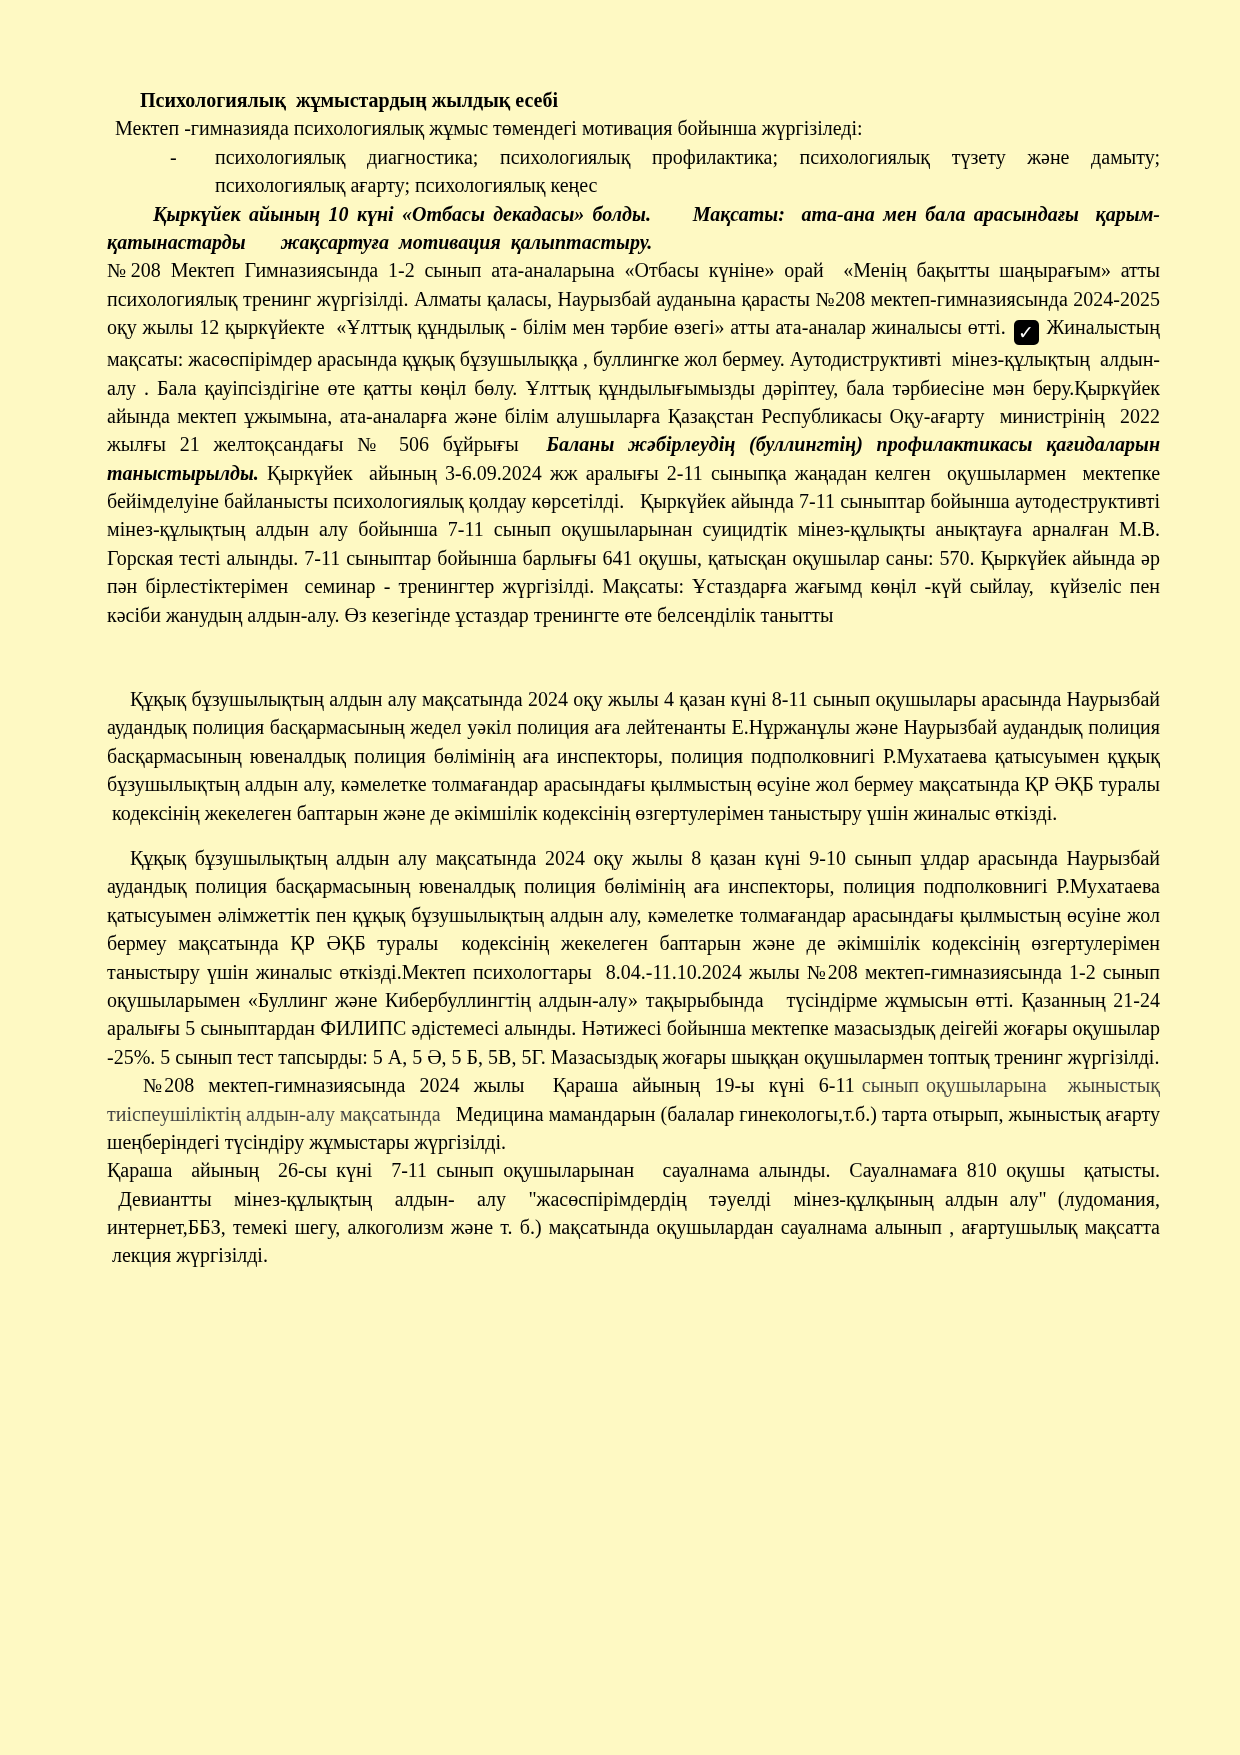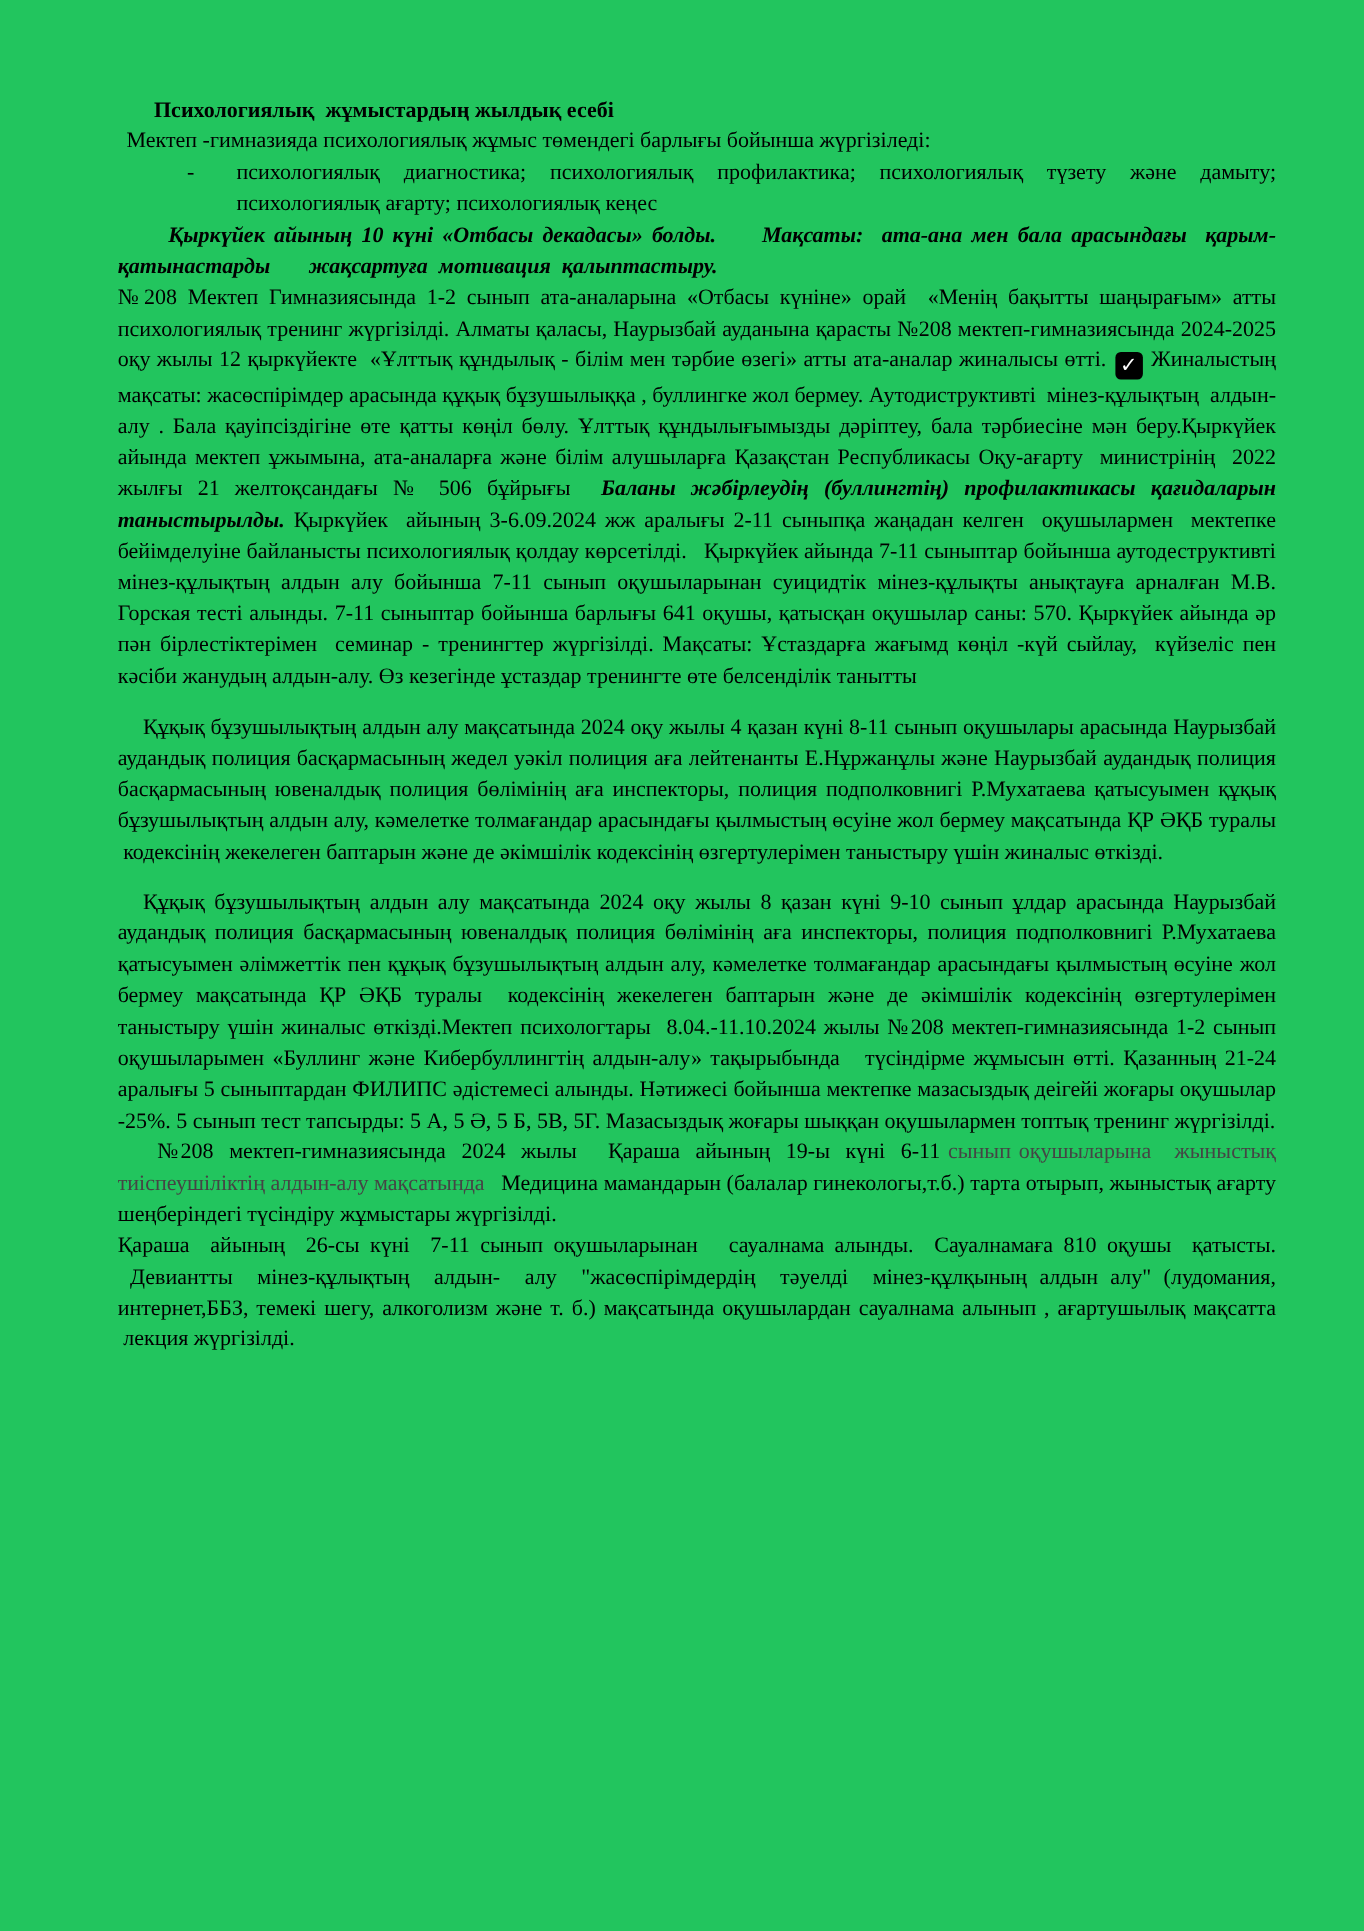--- a/index.html
+++ b/index.html
@@ -1,35 +1,35 @@
 <!DOCTYPE html>
 <html><head>
 <meta charset="utf-8">
 <style>
   html,body{margin:0;padding:0;background:#ffffff;}
   .page{
     position:relative;
     width:1240px;
     height:1755px;
-    background:#22c55e;
+    background:#fef9c3;
     box-sizing:border-box;
     padding:86px 80px 0 107px;
     font-family:"Liberation Serif","DejaVu Serif",serif;
     font-size:20px;
     line-height:1.42;
     color:#000000;
   }
   p{margin:0;text-align:justify;}
   .title{font-weight:bold;text-align:left;text-indent:33px;}
   .intro{text-align:left;text-indent:8px;}
   .list-row{display:flex;padding-left:63px;}
   .list-dash{flex:none;width:45px;}
   .list-text{flex:1;text-align:justify;}
   .goal{font-weight:bold;text-indent:46px;font-style:italic;}
-  .p-sep2{margin-top:18px;text-indent:23px;}
+  .p-sep2{margin-top:56px;text-indent:23px;}
   .p-sep3{margin-top:17px;text-indent:23px;}
   .p-sep4{text-indent:36px;}
   .b{font-weight:normal;}
   .bi{font-weight:bold;font-style:italic;}
   .gray{color:#454545;}
   .checkbox{
     display:inline-block;
     width:25px;height:25px;
     background:#000000;
     border-radius:5px;
@@ -43,21 +43,21 @@
     font-family:"DejaVu Sans","Liberation Sans",sans-serif;
   }
 </style>
 </head>
 <body>
 
 <div class="page">
 
   <p class="title">Психологиялық &nbsp;жұмыстардың жылдық есебі</p>
 
-  <p class="intro">Мектеп -гимназияда психологиялық жұмыс төмендегі барлығы бойынша жүргізіледі:</p>
+  <p class="intro">Мектеп -гимназияда психологиялық жұмыс төмендегі мотивация бойынша жүргізіледі:</p>
 
   <div class="list-row">
     <span class="list-dash">-</span>
     <span class="list-text">психологиялық диагностика; психологиялық профилактика; психологиялық түзету және дамыту; психологиялық ағарту; психологиялық кеңес</span>
   </div>
 
   <p class="goal">Қыркүйек айының 10 күні «Отбасы декадасы» болды. &nbsp; &nbsp; Мақсаты: &nbsp;ата-ана мен бала арасындағы &nbsp;қарым-қатынастарды &nbsp; &nbsp; &nbsp; жақсартуға &nbsp;мотивация &nbsp;қалыптастыру.</p>
 
   <p><span>№208 Мектеп Гимназиясында 1-2 сынып ата-аналарына «Отбасы күніне» орай &nbsp;«Менің бақытты шаңырағым» атты психологиялық тренинг жүргізілді. Алматы қаласы, Наурызбай ауданына қарасты №208 мектеп-гимназиясында 2024-2025 оқу жылы 12 қыркүйекте &nbsp;</span><span class="b">«Ұлттық құндылық - білім мен тәрбие өзегі»</span><span> атты ата-аналар жиналысы өтті. </span><span class="checkbox">✓</span><span> Жиналыстың мақсаты: жасөспірімдер арасында құқық бұзушылыққа , буллингке жол бермеу. Аутодиструктивті &nbsp;мінез-құлықтың &nbsp;алдын-алу . Бала қауіпсіздігіне өте қатты көңіл бөлу. Ұлттық құндылығымызды дәріптеу, бала тәрбиесіне мән беру.Қыркүйек айында мектеп ұжымына, ата-аналарға және білім алушыларға Қазақстан Республикасы Оқу-ағарту &nbsp;министрінің &nbsp;2022 жылғы 21 желтоқсандағы </span><span class="b">№ 506 бұйрығы &nbsp;</span><span class="bi">Баланы жәбірлеудің (буллингтің) профилактикасы қағидаларын таныстырылды.</span><span class="b"> Қыркүйек &nbsp;айының 3-6.09.2024</span><span> жж аралығы 2-11 сыныпқа жаңадан келген &nbsp;оқушылармен &nbsp;мектепке бейімделуіне байланысты психологиялық қолдау көрсетілді. &nbsp; Қыркүйек айында 7-11 сыныптар бойынша аутодеструктивті мінез-құлықтың алдын алу бойынша 7-11 сынып оқушыларынан суицидтік мінез-құлықты анықтауға арналған М.В. </span><span class="b">Горская</span><span> тесті алынды. 7-11 сыныптар бойынша барлығы 641 оқушы, қатысқан оқушылар саны: 570. </span><span class="b">Қыркүйек айында әр пән бірлестіктерімен</span><span> &nbsp;семинар - тренингтер жүргізілді. Мақсаты: Ұстаздарға жағымд көңіл -күй сыйлау, &nbsp;күйзеліс пен кәсіби жанудың алдын-алу. Өз кезегінде ұстаздар тренингте өте белсенділік танытты</span></p>
 

